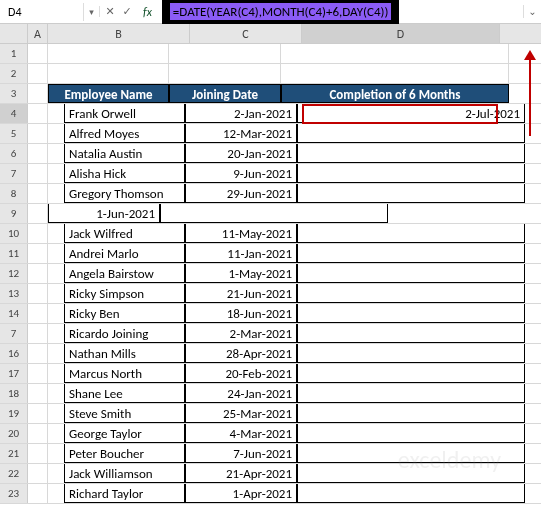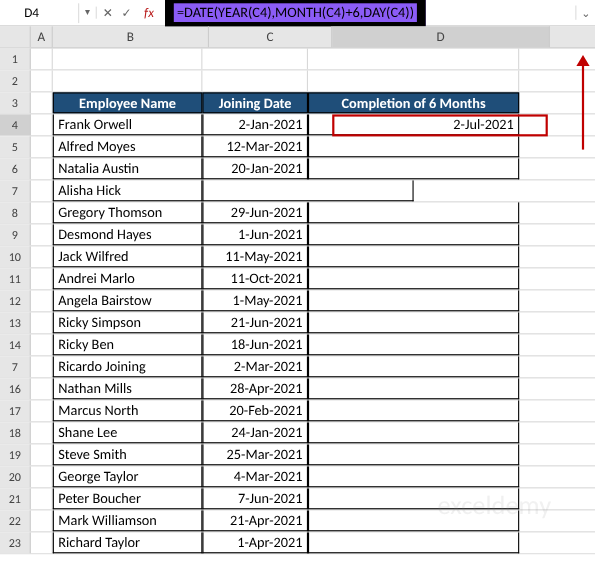--- a/index.html
+++ b/index.html
@@ -1,24 +1,24 @@
 <!DOCTYPE html>
 <html><head>
   <meta charset="utf-8">
   <style>
     * { box-sizing: border-box; margin: 0; padding: 0; }
     body { font-family: Calibri, Arial, sans-serif; font-size: 13px; background: #fff; width: 541px; }
     
     .name-box-row { display: flex; align-items: center; border-bottom: 1px solid #ccc; height: 24px; background: #fff; }
-    .name-box { width: 72px; padding: 2px 22px; font-size: 12px; border-right: 1px solid #ddd; }
+    .name-box { width: 84px; padding: 2px 8px; font-size: 12px; border-right: 1px solid #ddd; }
     .name-box-dropdown { width: 16px; text-align: center; color: #666; font-size: 9px; border-right: 1px solid #ddd; }
     .fx-area { display: flex; align-items: center; flex: 1; gap: 2px; }
     .fx-btns { display: flex; gap: 1px; padding: 0 2px; }
     .fx-btn { width: 16px; text-align: center; color: #666; font-size: 11px; }
-    .fx-label { font-style: italic; font-size: 12px; color: #b91c1c; padding: 0 4px; }
+    .fx-label { font-style: italic; font-size: 12px; color: #14532d; padding: 0 4px; }
     .formula-input { flex: 1; padding: 2px 4px; font-size: 13px; font-family: Calibri, Arial, sans-serif; }
     .formula-highlight { border: 8px solid #000000; padding: 1px 3px; background: #8b5cf6; }
     .expand-icon { width: 18px; text-align: center; color: #666; font-size: 10px; border-left: 1px solid #ddd; }
     
     .callout-arrow { position: absolute; right: 10px; top: 32px; border: 2px solid #c00000; width: 16px; height: 80px; border-left: none; border-bottom: none; border-top: none; }
     .callout-arrow::after { content: ''; position: absolute; top: -6px; right: -7px; width: 0; height: 0; border-left: 6px solid transparent; border-right: 6px solid transparent; border-bottom: 10px solid #c00000; }
     
     .sheet-wrap { position: relative; }
     .col-headers { display: flex; background: #e6e6e6; border-bottom: 1px solid #ccc; height: 20px; }
     .corner { width: 28px; border-right: 1px solid #ccc; background: #e6e6e6; }
@@ -26,34 +26,34 @@
     .col-A { width: 20px; }
     .col-B { width: 142px; }
     .col-C { width: 112px; }
     .col-D { width: 198px; background: #d0d0d0; }
     
     .row { display: flex; border-bottom: 1px solid #d8d8d8; height: 20px; }
     .row-h { width: 28px; background: #e6e6e6; border-right: 1px solid #ccc; text-align: center; font-size: 11px; color: #444; line-height: 20px; }
     .row-h.active { background: #d0d0d0; }
     .cell { border-right: 1px solid #d8d8d8; padding: 0 4px; font-size: 13px; line-height: 20px; overflow: hidden; white-space: nowrap; }
     .cell.colA { width: 20px; }
-    .cell.colB { width: 136px; }
-    .cell.colC { width: 96px; text-align: right; }
-    .cell.colD { width: 192px; text-align: right; }
+    .cell.colB { width: 121px; }
+    .cell.colC { width: 112px; text-align: right; }
+    .cell.colD { width: 228px; text-align: right; }
     
     .table-header-row .cell.colB,
     .table-header-row .cell.colC,
     .table-header-row .cell.colD {
       background: #1f4e79; color: #fff; font-weight: bold; text-align: center; font-size: 13px;
       border: 1px solid #000;
     }
     .data-row .cell.colB,
     .data-row .cell.colC,
     .data-row .cell.colD { border: 1px solid #000; border-top: none; }
-    .data-row .cell.colB { border-right: 1px solid #000; }
+    .data-row .cell.colB { border-right: 1px solid #000; margin-left: 16px; }
     .data-row .cell.colC { border-right: 1px solid #000; }
     .selection-border { position: absolute; border: 2px solid #c00000; pointer-events: none; }
     
     .watermark { position: absolute; bottom: 30px; right: 40px; opacity: 0.12; font-size: 24px; color: #888; pointer-events: none; }
   </style>
 </head>
 <body>
 
 <div class="name-box-row">
   <div class="name-box">D4</div>
@@ -122,48 +122,48 @@
         <div class="row-h">6</div>
         <div class="cell colA"></div>
         <div class="cell colB">Natalia Austin</div>
         <div class="cell colC">20-Jan-2021</div>
         <div class="cell colD"></div>
       </div>
       <div class="row data-row">
         <div class="row-h">7</div>
         <div class="cell colA"></div>
         <div class="cell colB">Alisha Hick</div>
+        <div class="cell colC">9-Jun-2021</div>
         <div class="cell colD"></div>
       </div>
       <div class="row data-row">
         <div class="row-h">8</div>
         <div class="cell colA"></div>
         <div class="cell colB">Gregory Thomson</div>
         <div class="cell colC">29-Jun-2021</div>
         <div class="cell colD"></div>
       </div>
       <div class="row data-row">
         <div class="row-h">9</div>
         <div class="cell colA"></div>
-        <div class="cell colB">Desmond Hayes</div>
         <div class="cell colC">1-Jun-2021</div>
         <div class="cell colD"></div>
       </div>
       <div class="row data-row">
         <div class="row-h">10</div>
         <div class="cell colA"></div>
         <div class="cell colB">Jack Wilfred</div>
         <div class="cell colC">11-May-2021</div>
         <div class="cell colD"></div>
       </div>
       <div class="row data-row">
         <div class="row-h">11</div>
         <div class="cell colA"></div>
         <div class="cell colB">Andrei Marlo</div>
-        <div class="cell colC">11-Oct-2021</div>
+        <div class="cell colC">11-Jan-2021</div>
         <div class="cell colD"></div>
       </div>
       <div class="row data-row">
         <div class="row-h">12</div>
         <div class="cell colA"></div>
         <div class="cell colB">Angela Bairstow</div>
         <div class="cell colC">1-May-2021</div>
         <div class="cell colD"></div>
       </div>
       <div class="row data-row">
@@ -225,21 +225,21 @@
       <div class="row data-row">
         <div class="row-h">21</div>
         <div class="cell colA"></div>
         <div class="cell colB">Peter Boucher</div>
         <div class="cell colC">7-Jun-2021</div>
         <div class="cell colD"></div>
       </div>
       <div class="row data-row">
         <div class="row-h">22</div>
         <div class="cell colA"></div>
-        <div class="cell colB">Mark Williamson</div>
+        <div class="cell colB">Jack Williamson</div>
         <div class="cell colC">21-Apr-2021</div>
         <div class="cell colD"></div>
       </div>
       <div class="row data-row">
         <div class="row-h">23</div>
         <div class="cell colA"></div>
         <div class="cell colB">Richard Taylor</div>
         <div class="cell colC">1-Apr-2021</div>
         <div class="cell colD"></div>
       </div>

